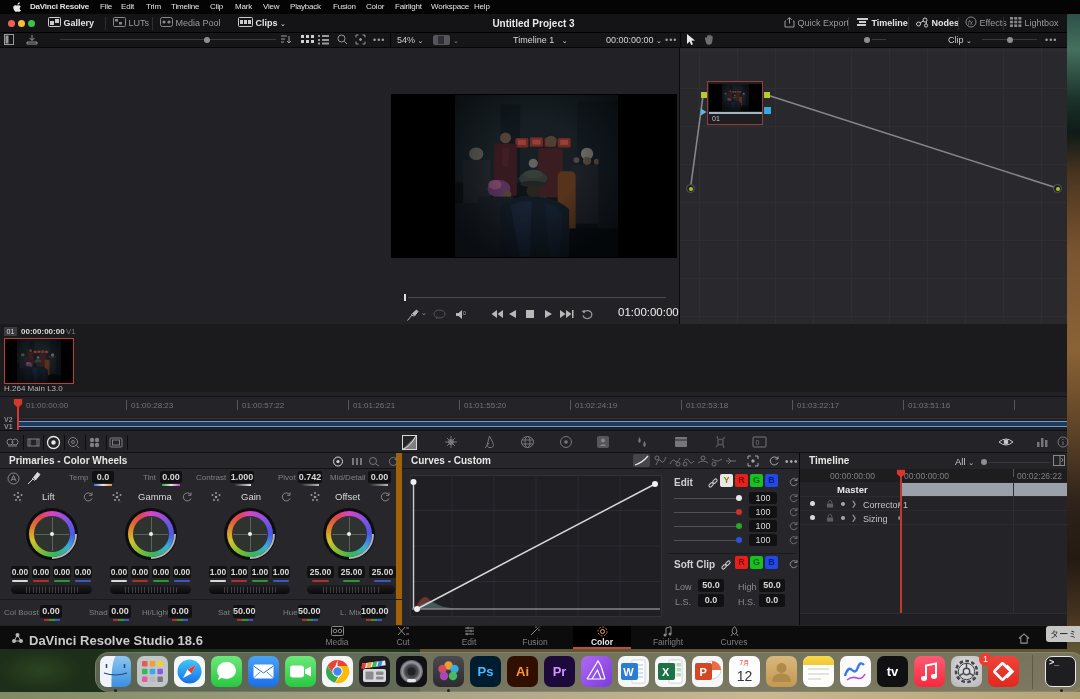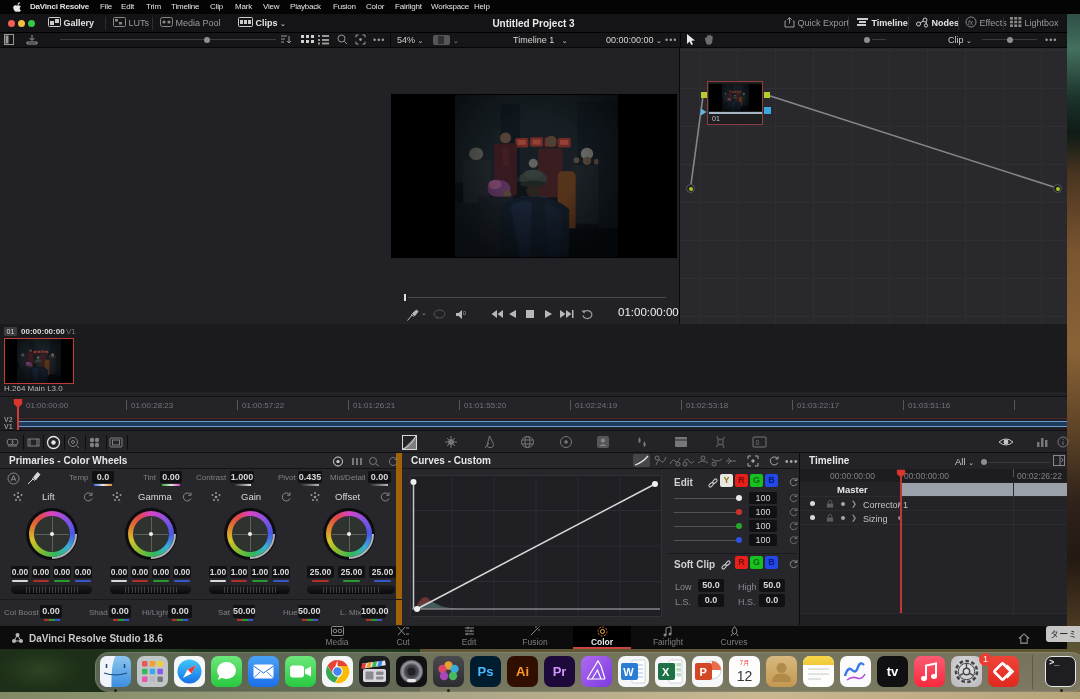--- a/index.html
+++ b/index.html
@@ -570,21 +570,21 @@
         <span class="abs" style="left:69px;top:3px;">Temp</span>
           <div class="vbox" style="left:92px;top:1px;width:22px;height:12px;line-height:12px;font-weight:bold;">0.0</div>
         <div class="abs" style="left:94px;top:14px;width:18px;height:2px;background:linear-gradient(90deg,#3a6ae0,#e8e8e8,#e09030);"></div>
         <span class="abs" style="left:143px;top:3px;">Tint</span>
           <div class="vbox" style="left:160px;top:1px;width:22px;height:12px;line-height:12px;font-weight:bold;">0.00</div>
         <div class="abs" style="left:162px;top:14px;width:18px;height:2px;background:linear-gradient(90deg,#30a830,#e8e8e8,#d040c0);"></div>
         <span class="abs" style="left:196px;top:3px;">Contrast</span>
           <div class="vbox" style="left:230px;top:1px;width:24px;height:12px;line-height:12px;font-weight:bold;">1.000</div>
         <div class="abs" style="left:233px;top:14px;width:18px;height:2px;background:linear-gradient(90deg,#1a1a1a,#e8e8e8);"></div>
         <span class="abs" style="left:278px;top:3px;">Pivot</span>
-          <div class="vbox" style="left:298px;top:1px;width:24px;height:12px;line-height:12px;font-weight:bold;">0.435</div>
+          <div class="vbox" style="left:298px;top:1px;width:24px;height:12px;line-height:12px;font-weight:bold;">0.742</div>
         <div class="abs" style="left:301px;top:14px;width:18px;height:2px;background:linear-gradient(90deg,#2a2a2a,#b8b8b8);"></div>
         <span class="abs" style="left:330px;top:3px;">Mid/Detail</span>
           <div class="vbox" style="left:368px;top:1px;width:23px;height:12px;line-height:12px;font-weight:bold;">0.00</div>
         <div class="abs" style="left:370px;top:14px;width:18px;height:2px;background:linear-gradient(90deg,#2a2a2a,#b8b8b8);"></div>
       </div>
       <div id="wheels" class="abs" style="left:0;top:36px;width:402px;height:110px;">
         <span class="wlab" style="left:42px;">Lift</span>
           <span class="wlab" style="left:138px;">Gamma</span>
           <span class="wlab" style="left:241px;text-align:right;">Gain</span>
           <span class="wlab" style="left:335px;">Offset</span>
@@ -874,21 +874,21 @@
         </svg>
       <div class="abs" style="left:0;top:160px;width:267px;height:12px;background:#202024;border-top:1px solid #2c2c30;"></div>
     </div>
     <div id="bottombar" class="abs">
       <svg class="abs" style="left:11px;top:6px;" width="13" height="12" viewBox="0 0 13 12">
           <circle cx="6.5" cy="3" r="2" fill="#b8b8ba"></circle>
           <circle cx="3" cy="9" r="2" fill="#b8b8ba"></circle>
           <circle cx="10" cy="9" r="2" fill="#b8b8ba"></circle>
           <path d="M6.5 3 L3 9 H10 Z" fill="none" stroke="#b8b8ba"></path>
         </svg>
-      <span class="abs" style="left:29px;top:7px;color:#cacaca;font-size:10px;font-weight:bold;">DaVinci Resolve Studio 18.6</span>
+      <span class="abs" style="left:29px;top:7px;color:#cacaca;font-size:13px;font-weight:bold;">DaVinci Resolve Studio 18.6</span>
       <div class="page" style="left:307px;width:60px;">
           <span class="pi"><svg width="13" height="10" viewBox="0 0 13 10">
               <rect x="0.5" y="0.5" width="12" height="9" rx="1" fill="none" stroke="#88888a"></rect>
               <circle cx="4" cy="5" r="1.8" fill="none" stroke="#88888a"></circle>
               <circle cx="9" cy="5" r="1.8" fill="none" stroke="#88888a"></circle>
             </svg></span>
           <span class="pl">Media</span>
         </div>
       <div class="page" style="left:373px;width:60px;">
           <span class="pi"><svg width="13" height="10" viewBox="0 0 13 10">

